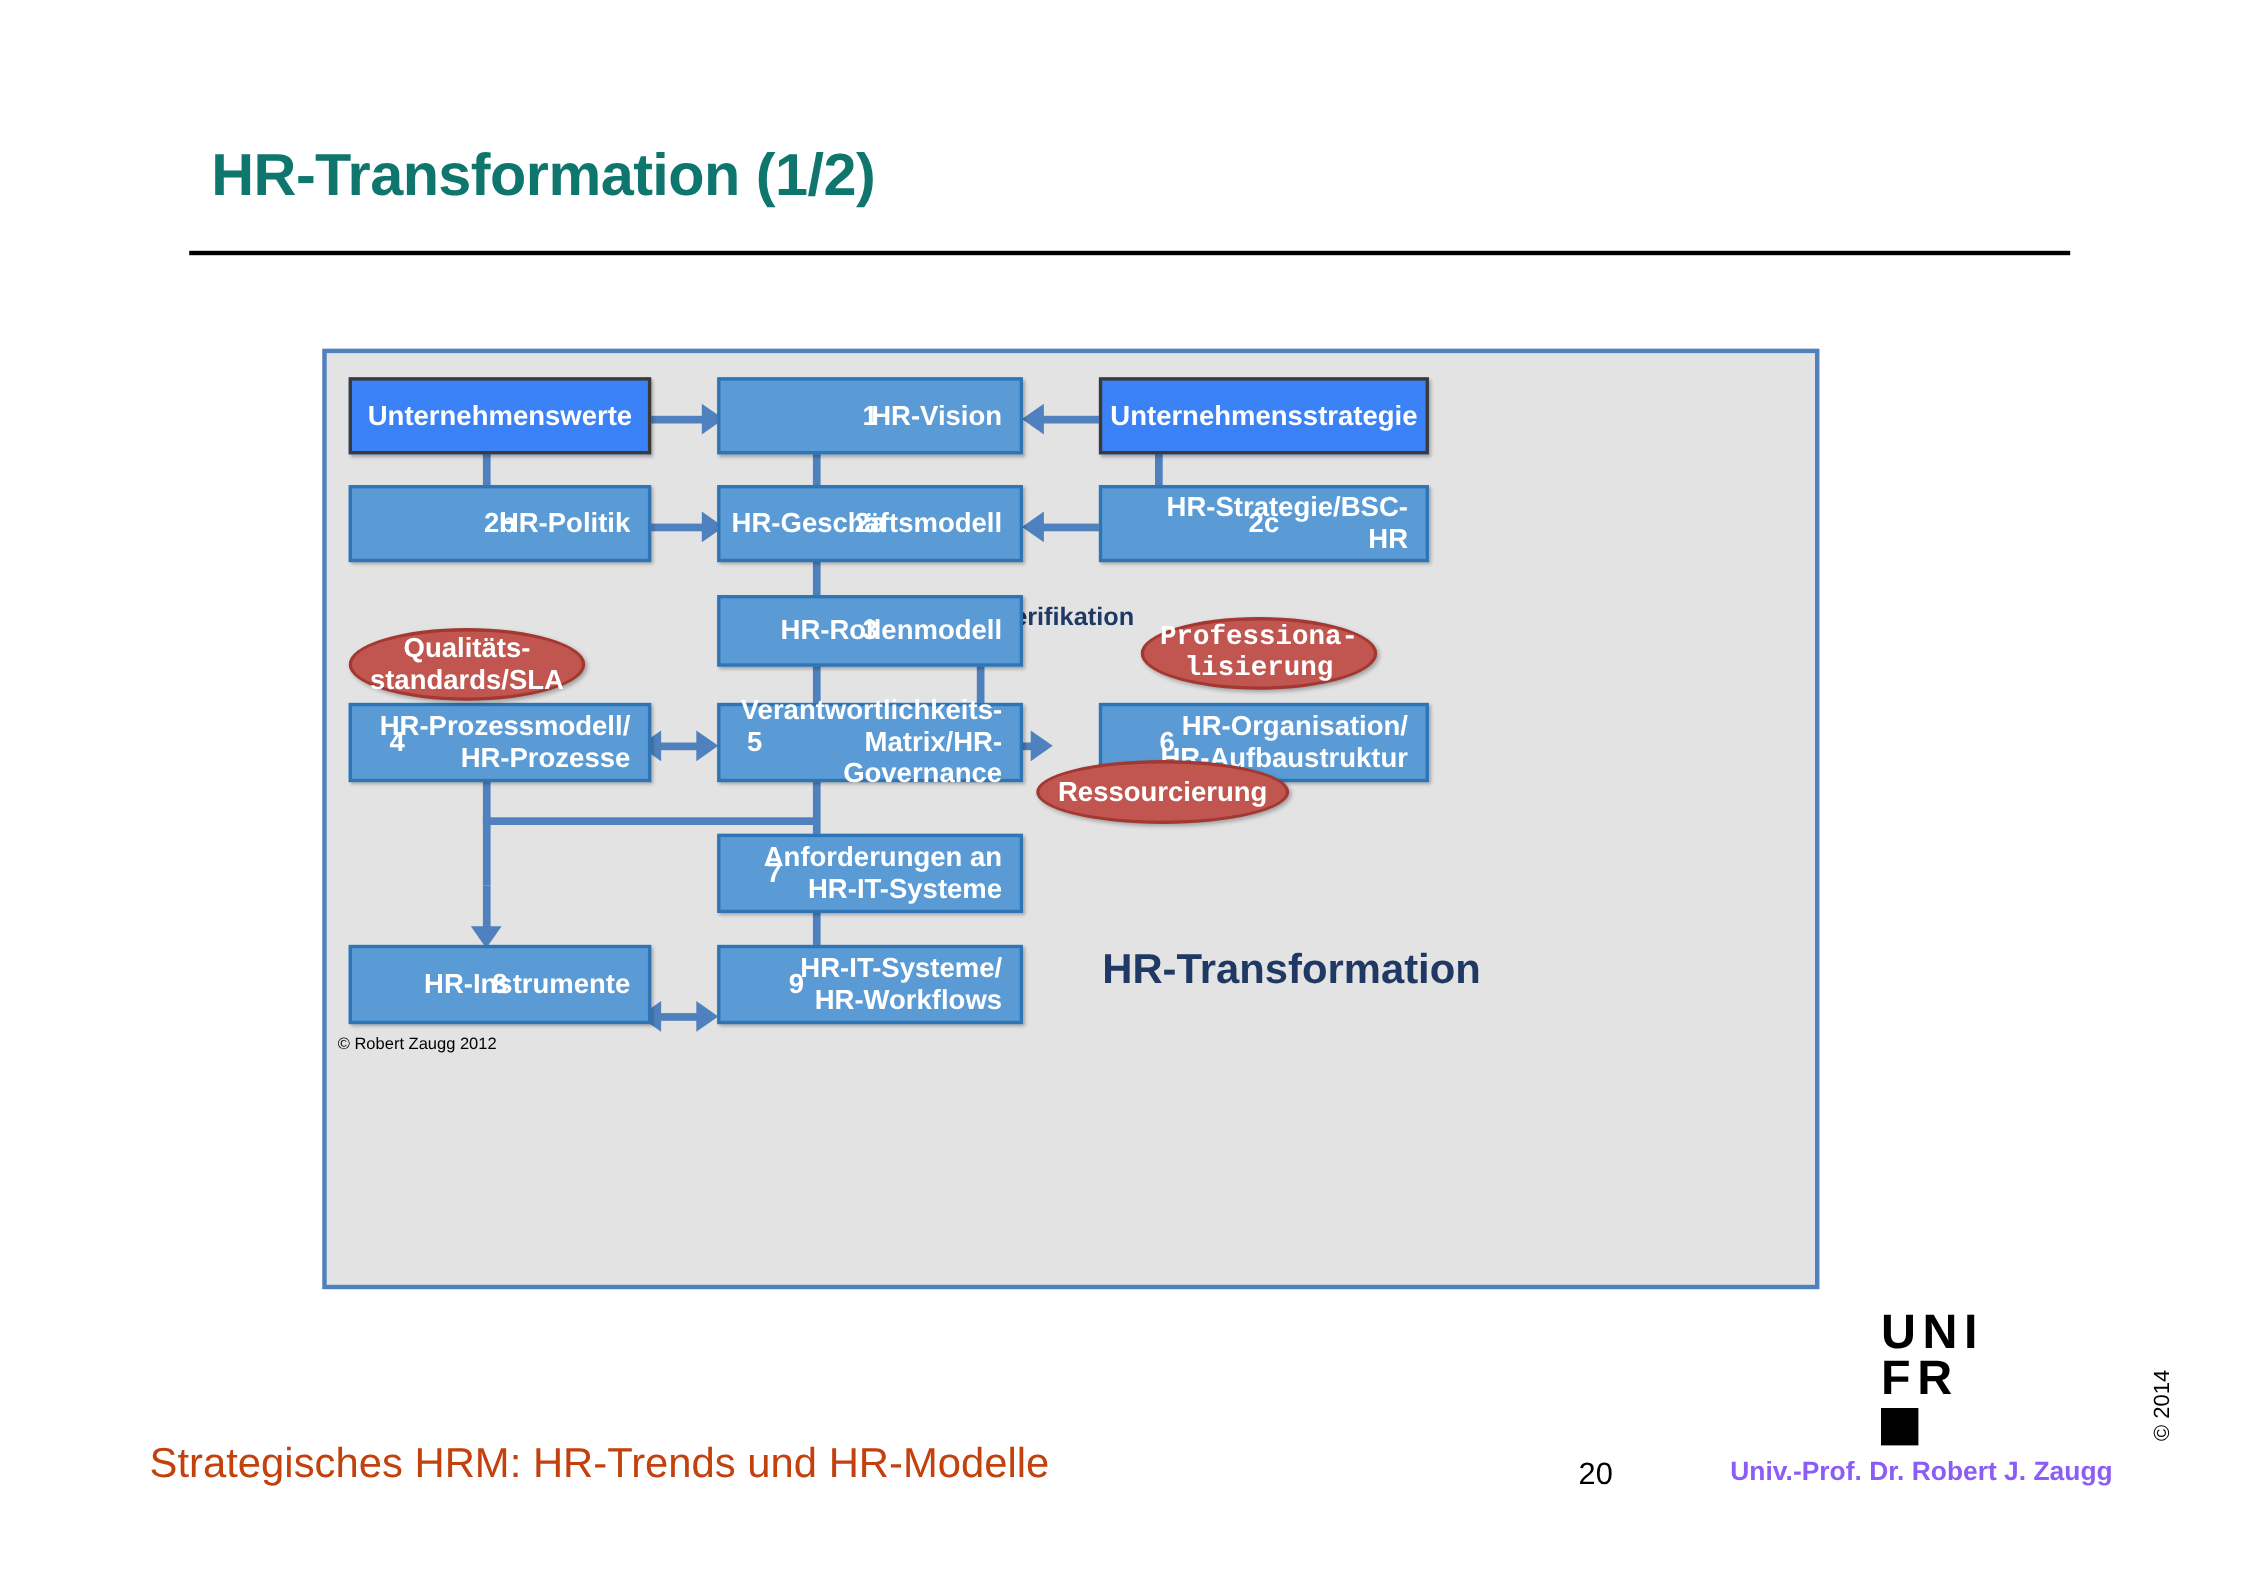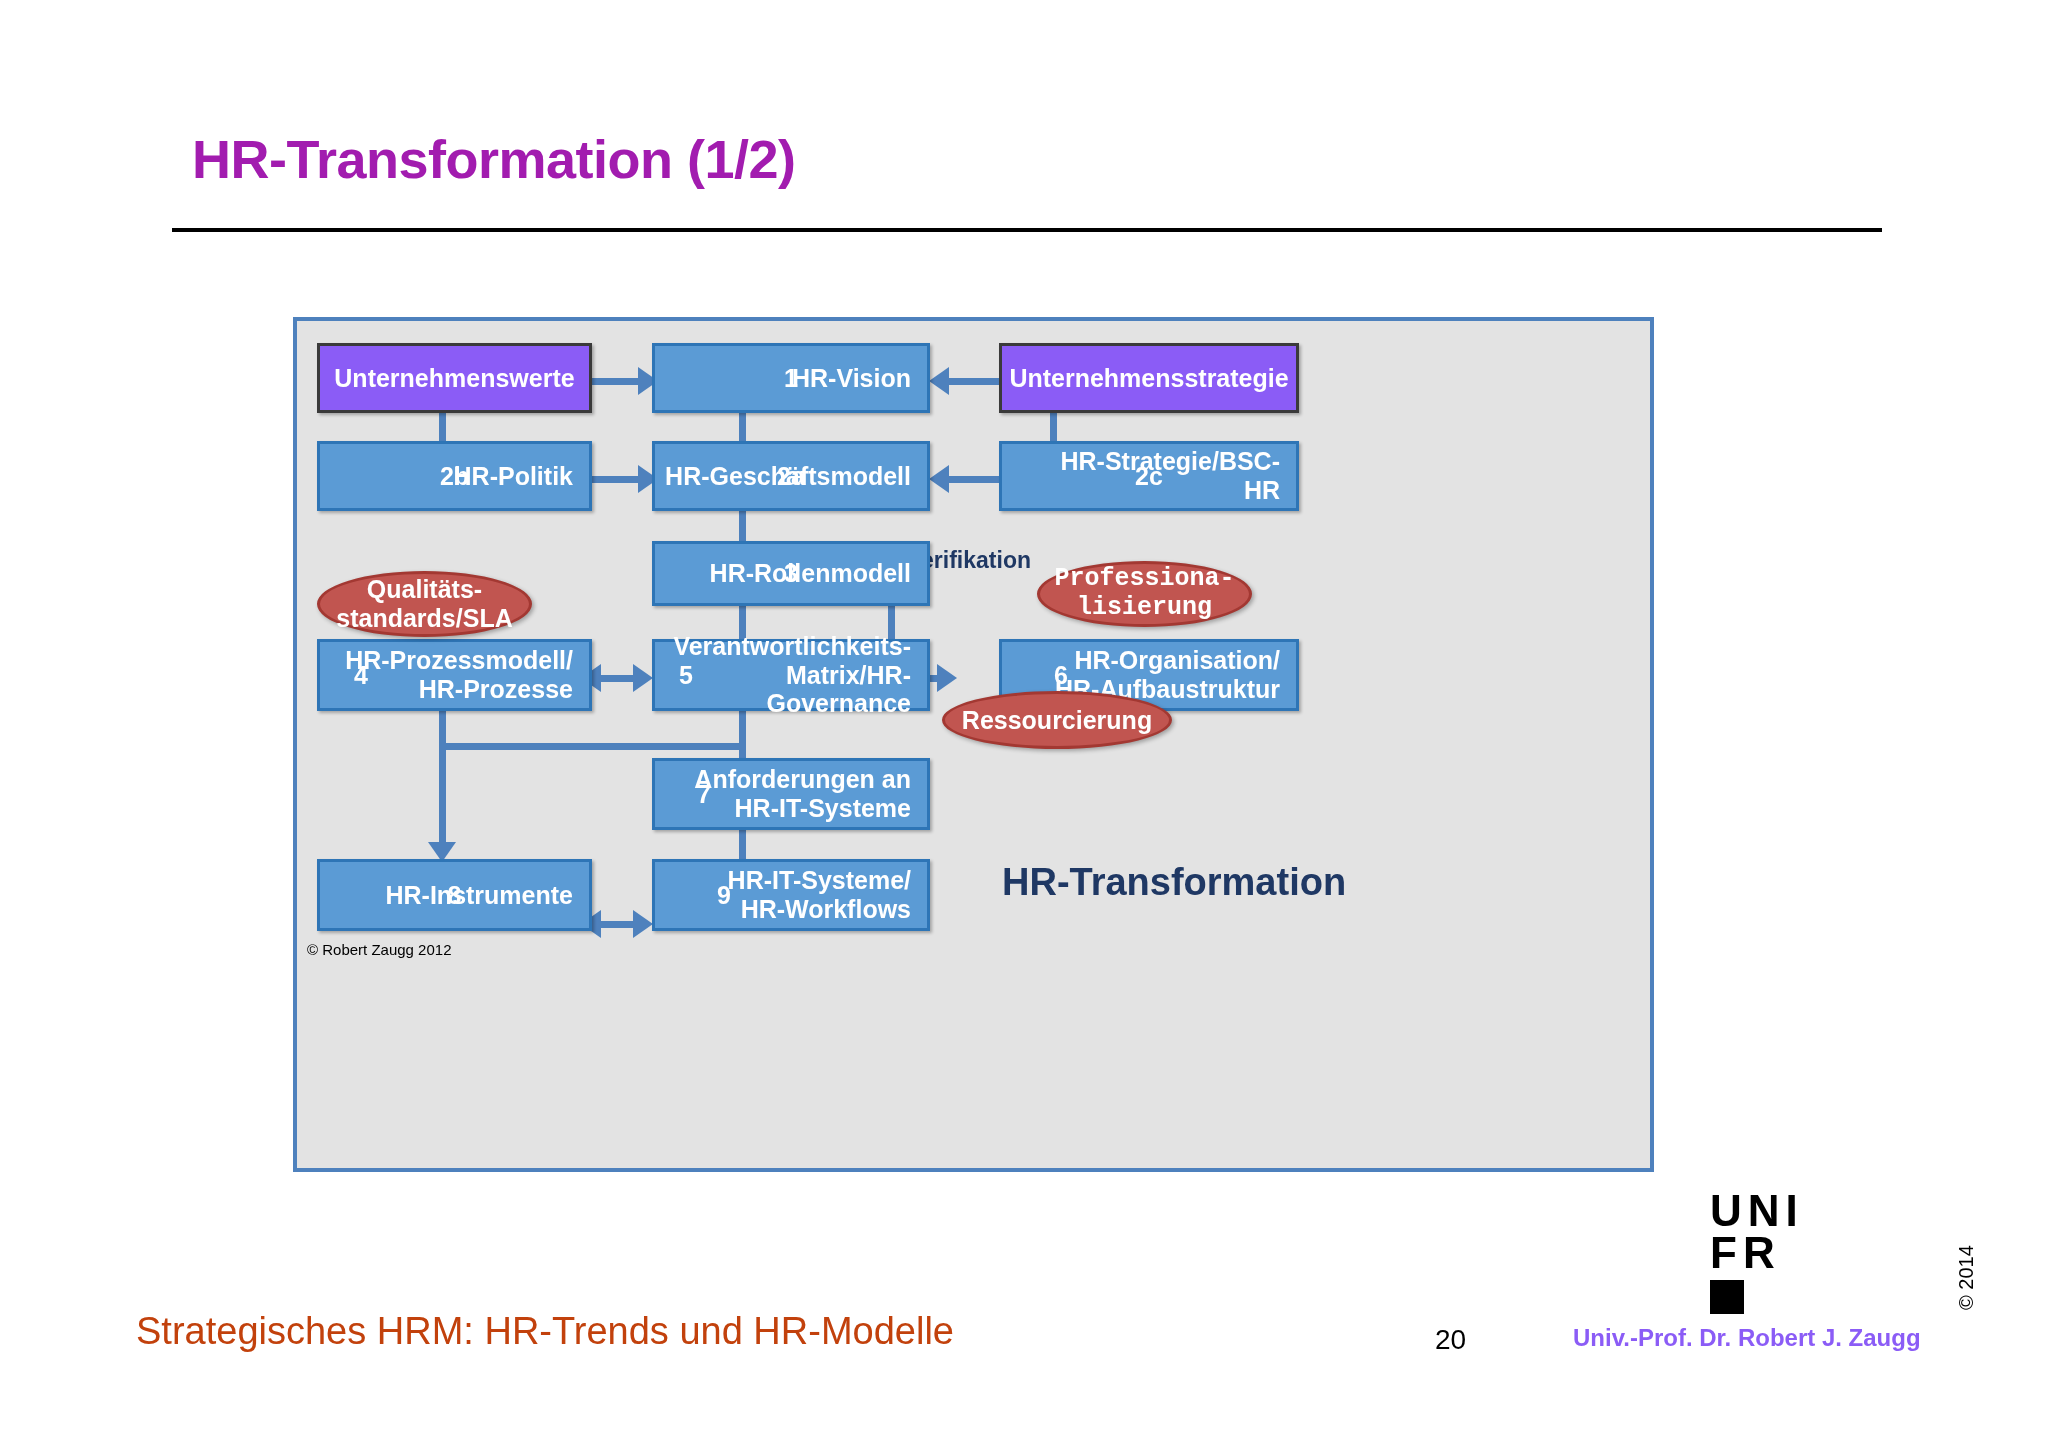--- a/index.html
+++ b/index.html
@@ -18,21 +18,21 @@
     overflow: hidden;
   }
 
   
   #title {
     position: absolute;
     left: 192px;
     top: 128px;
     font-size: 54px;
     font-weight: bold;
-    color: #a21caf;
+    color: #0f766e;
     letter-spacing: -0.5px;
     white-space: nowrap;
   }
   #title-rule {
     position: absolute;
     left: 172px;
     top: 228px;
     width: 1710px;
     height: 4px;
     background: #000000;
@@ -68,21 +68,21 @@
   .node .num {
     position: absolute;
     left: 50%;
     transform: translateX(-50%);
   }
   .node-blue {
     background: #5b9bd5;
     border: 3px solid #2e75b6;
   }
   .node-gray {
-    background: #8b5cf6;
+    background: #3b82f6;
     border: 3px solid #3a3a3a;
     justify-content: center;
     padding-right: 0;
     text-align: center;
   }
   .node .lbl { display: block; }
 
   
   .ellipse {
     position: absolute;

